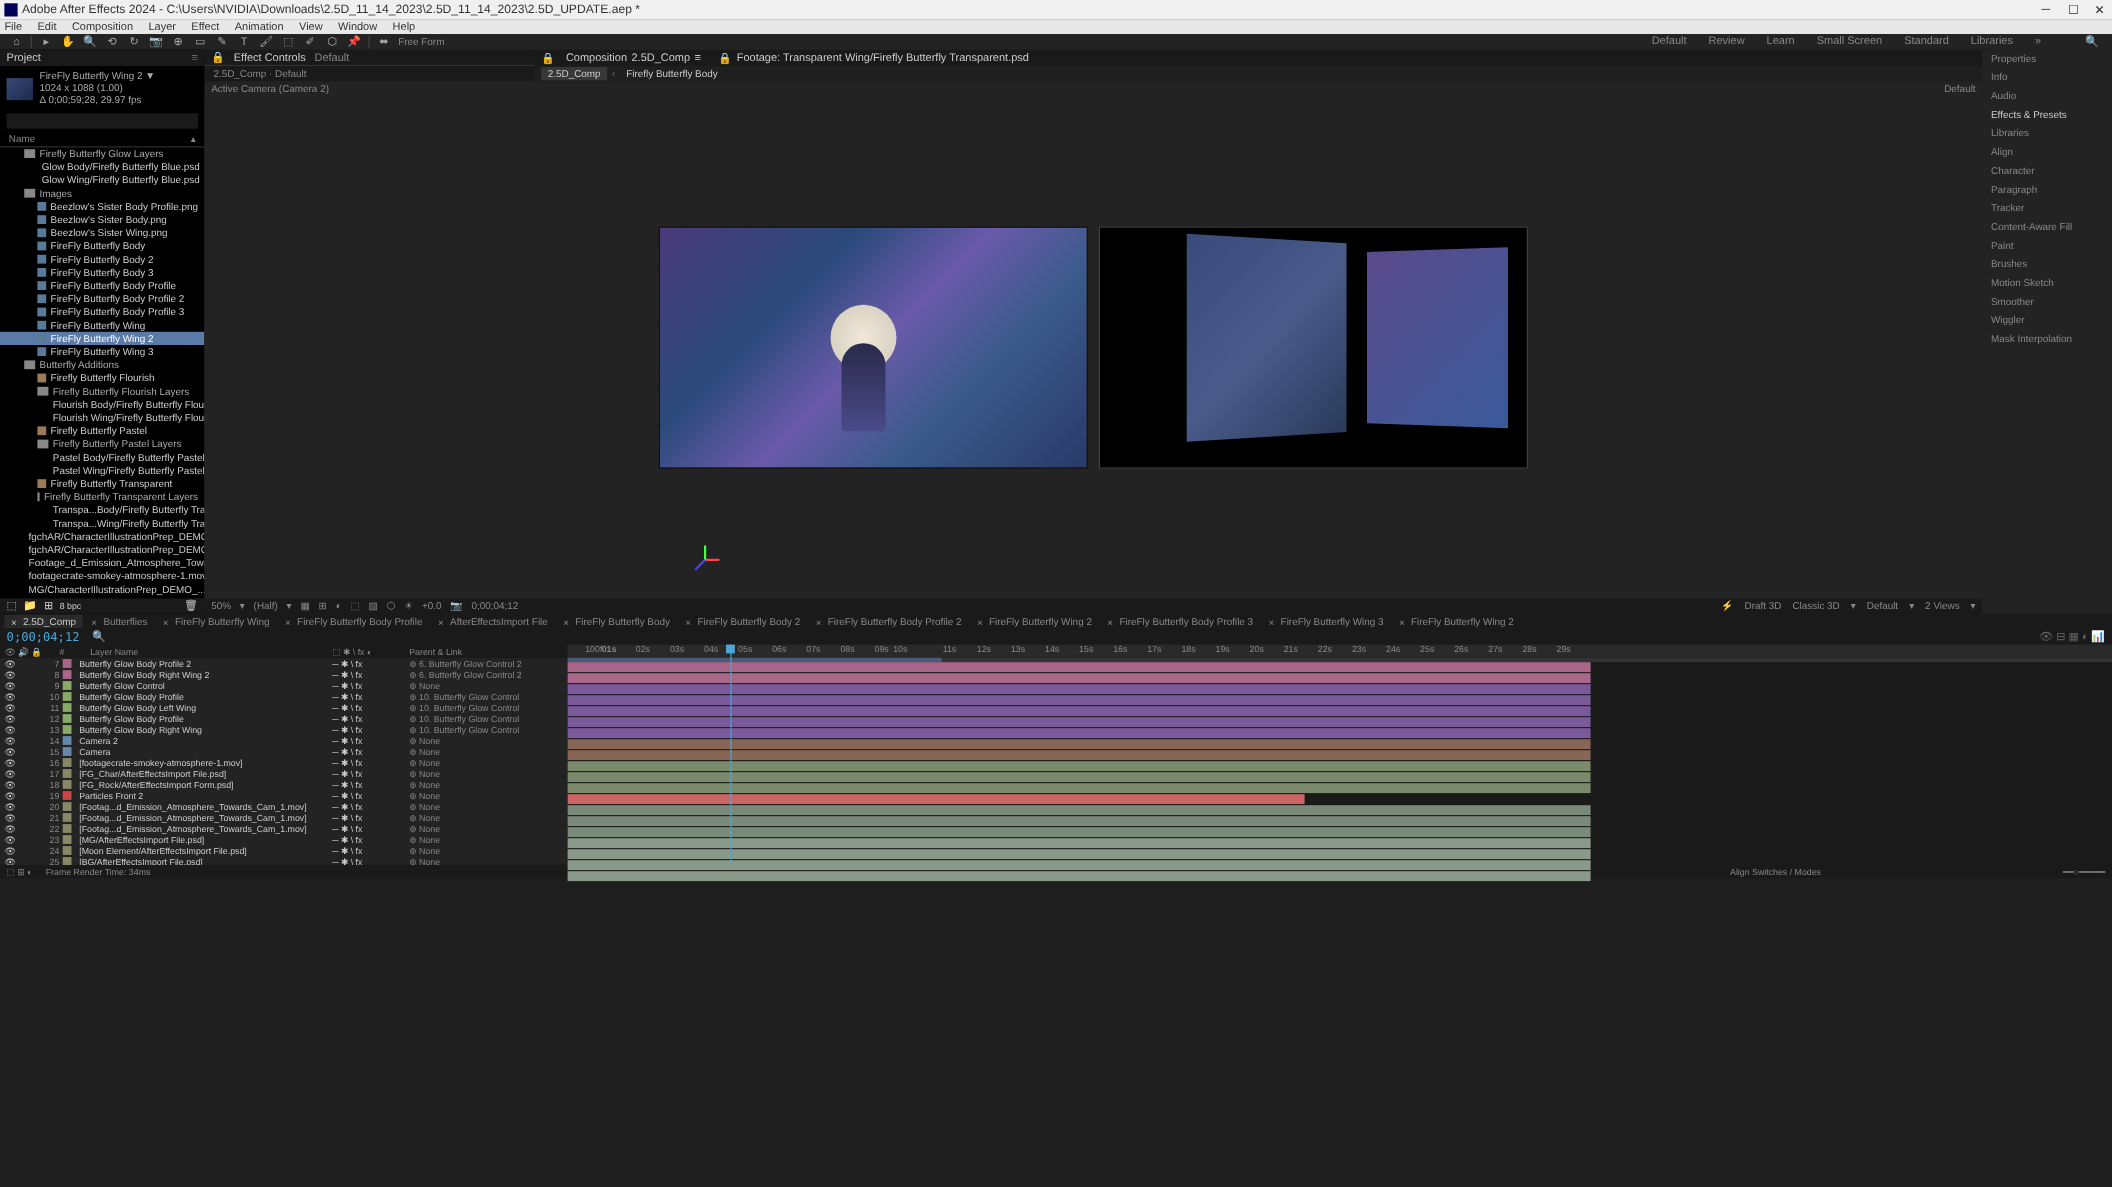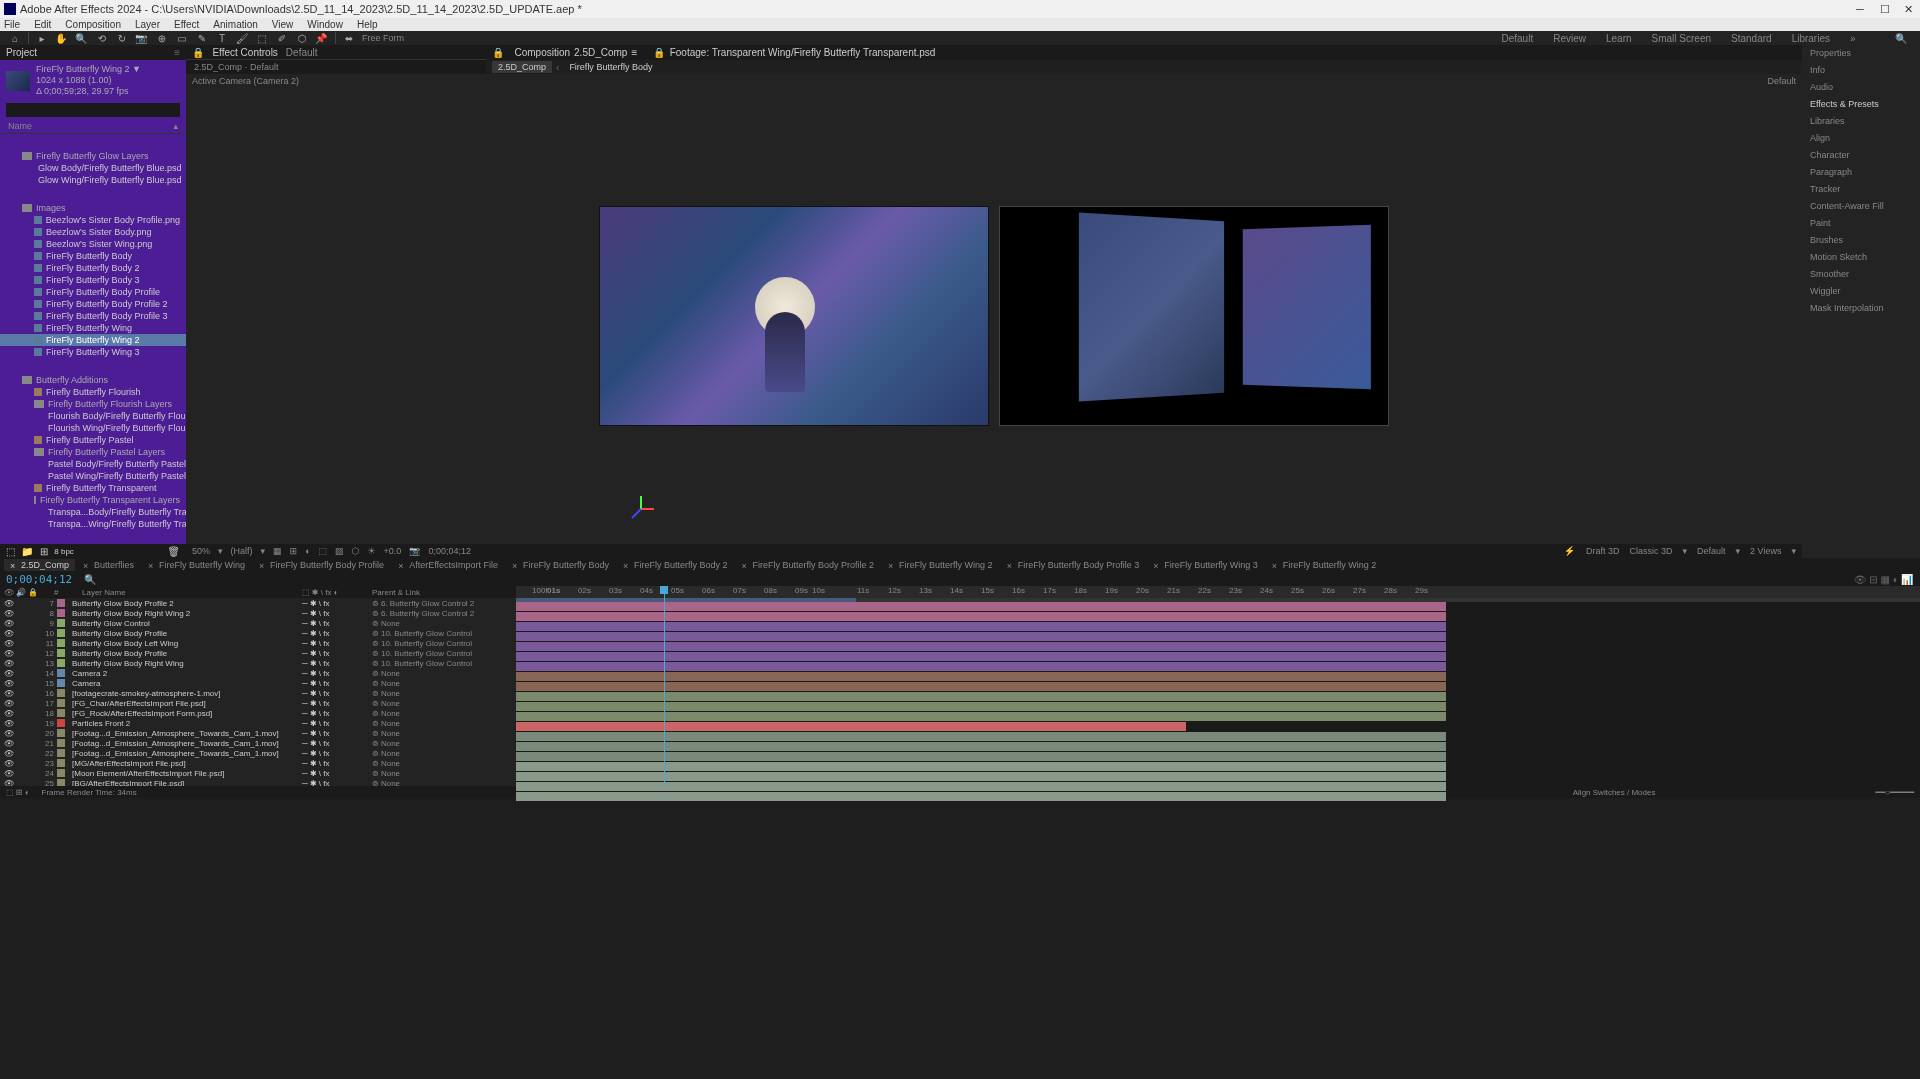--- a/index.html
+++ b/index.html
@@ -9,35 +9,35 @@
 .win-controls { margin-left: auto; display: flex; gap: 12px; }
 .win-btn { width: 12px; height: 12px; cursor: pointer; }
 .menubar { height: 13px; background: #e8e8e8; color: #333; display: flex; align-items: center; padding: 0 4px; gap: 14px; font-size: 10px; }
 .menubar span { cursor: pointer; }
 .toolbar { height: 14px; background: #232323; display: flex; align-items: center; padding: 0 8px; gap: 6px; }
 .tool-icon { width: 14px; height: 14px; display: inline-flex; align-items: center; justify-content: center; color: #aaa; cursor: pointer; }
 .tool-sep { width: 1px; height: 12px; background: #444; }
 .workspace-tabs { margin-left: auto; display: flex; gap: 12px; color: #888; }
 .workspace-tabs span { cursor: pointer; padding: 0 4px; }
 .main-area { display: flex; height: 513px; }
-.left-panel { width: 186px; background: #4c1d95; display: flex; flex-direction: column; }
+.left-panel { width: 186px; background: #000000; display: flex; flex-direction: column; }
 .panel-tabs { height: 15px; display: flex; align-items: center; background: #1a1a1a; padding: 0 6px; gap: 8px; }
 .panel-tab { color: #888; cursor: pointer; font-size: 10px; }
 .panel-tab.active { color: #ccc; }
 .project-header { padding: 4px 6px; display: flex; align-items: center; gap: 6px; }
 .comp-thumb { width: 24px; height: 20px; background: linear-gradient(135deg, #3a4a7a, #1a2a4a); }
 .comp-info { font-size: 9px; line-height: 11px; color: #aaa; }
 .search-row { padding: 2px 6px; }
 .search-box { width: 100%; background: #1a1a1a; border: none; color: #ccc; padding: 2px; font-size: 9px; }
 .name-header { padding: 2px 8px; font-size: 9px; color: #888; border-bottom: 1px solid #333; display: flex; }
 .project-tree { flex: 1; overflow-y: auto; font-size: 9px; }
 .tree-item { padding: 1px 6px; display: flex; align-items: center; gap: 4px; cursor: pointer; white-space: nowrap; }
 .tree-item.selected { background: #5a7aa8; color: #fff; }
 .tree-item.folder { color: #aaa; }
-.tree-item.indent1 { padding-left: 22px; margin-top: 16px; }
+.tree-item.indent1 { padding-left: 22px; }
 .tree-item.indent2 { padding-left: 34px; }
 .tree-item.indent3 { padding-left: 44px; }
 .folder-icon { width: 10px; height: 8px; background: #888; display: inline-block; }
 .file-icon { width: 8px; height: 8px; background: #5a7a9a; display: inline-block; }
 .comp-icon { width: 8px; height: 8px; background: #9a7a5a; display: inline-block; }
 .left-bottom { height: 14px; background: #1a1a1a; display: flex; align-items: center; padding: 0 6px; gap: 6px; }
 .center-panel { flex: 1; background: #1a1a1a; display: flex; flex-direction: column; }
 .effect-tabs { height: 15px; display: flex; align-items: center; background: #1a1a1a; padding: 0 6px; gap: 8px; border-bottom: 1px solid #333; }
 .effect-sub { padding: 2px 8px; font-size: 9px; color: #888; }
 .comp-area { flex: 1; background: #232323; display: flex; flex-direction: column; }

